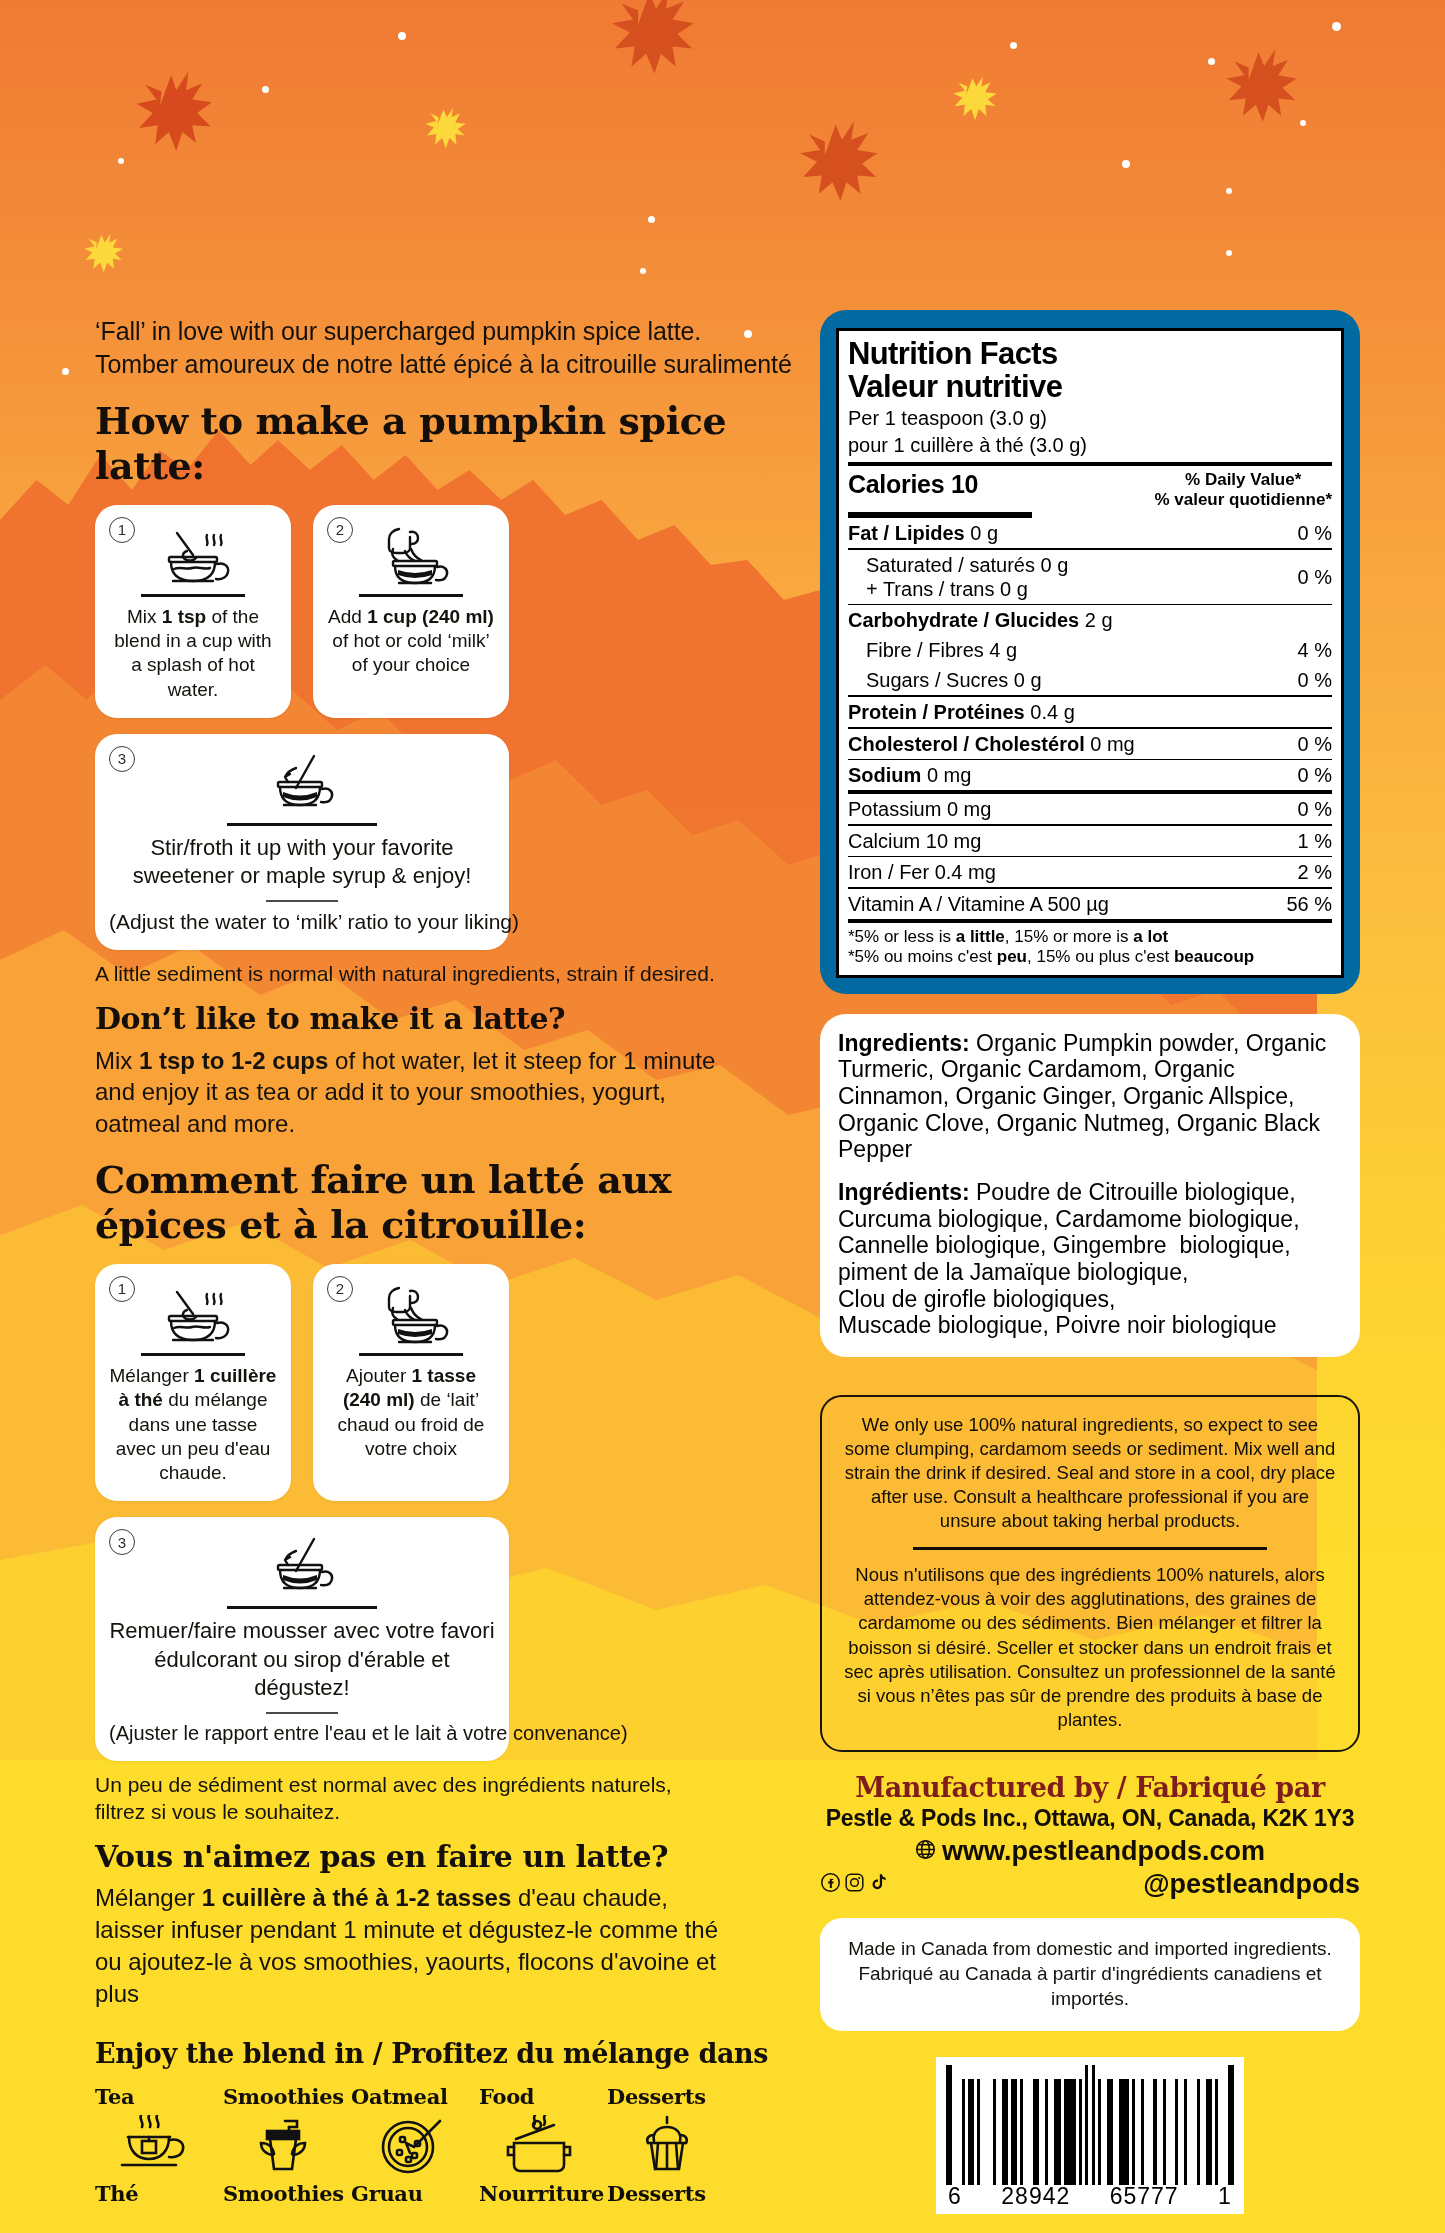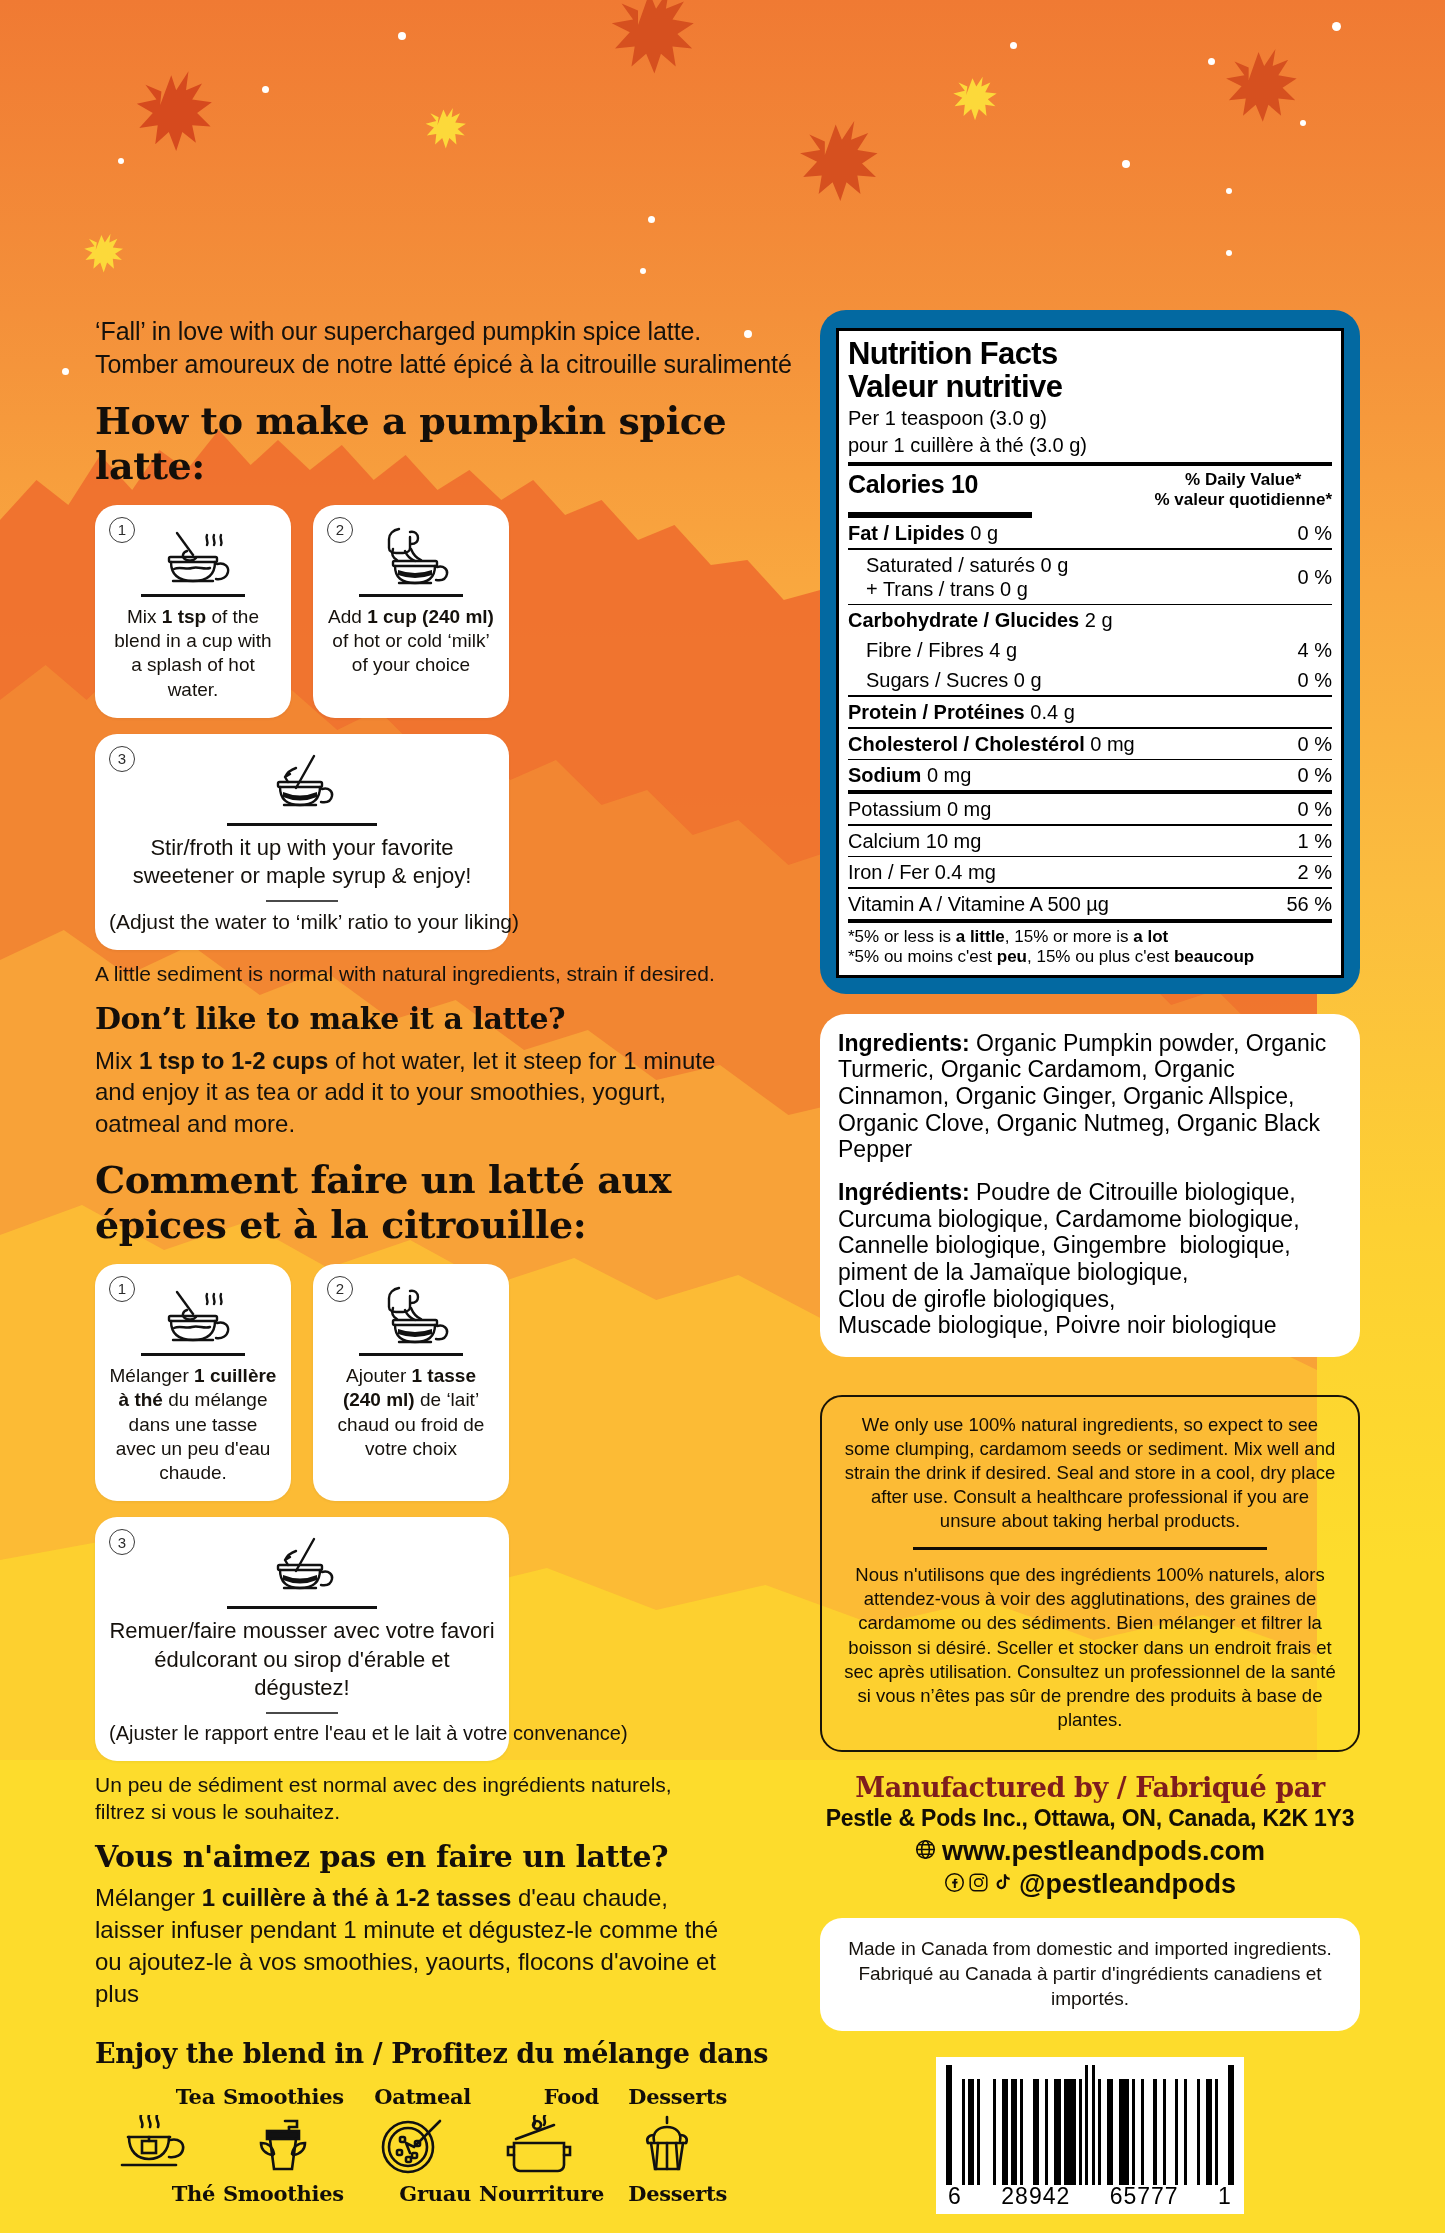--- a/index.html
+++ b/index.html
@@ -84,21 +84,21 @@
   }
   .card.full .caption { font-size: 22px; }
   .card .sub-rule { width: 72px; height: 1.6px; background: #4a4a4a; margin: 10px auto 8px; }
   .card .adjust { font-size: 21px; text-align: center; color: #15110c; white-space: nowrap; }
 
   
   .usage {
     margin-top: 14px;
     display: flex; gap: 8px;
   }
-  .usage .u-item { width: 120px; text-align: right; }
+  .usage .u-item { width: 120px; text-align: left; }
   .usage .u-en, .usage .u-fr {
     font-family: "DejaVu Serif", serif; font-weight: 700;
     font-size: 21px; color: #120e09; letter-spacing: -0.3px;
   }
   .usage .u-icon { height: 66px; display: flex; align-items: center; justify-content: center;
     margin: 4px 0 2px; }
 
   
   .nf-shell {
     background: #0369a1; border-radius: 26px; padding: 18px 16px 16px;
@@ -152,21 +152,21 @@
   
   .manu { margin-top: 20px; text-align: center; }
   .manu .m1 {
     font-family: "DejaVu Serif", serif; font-weight: 700; font-size: 27px;
     color: #7f1d1d; letter-spacing: -0.4px;
   }
   .manu .m2 { font-size: 23px; font-weight: 700; color: #120d05; margin-top: 2px; letter-spacing: -0.2px; }
   .manu .m3 { font-size: 27px; font-weight: 700; color: #120d05; margin-top: 4px;
               display: flex; align-items: center; justify-content: center; gap: 6px; }
   .manu .m4 { font-size: 27px; font-weight: 700; color: #120d05; margin-top: 2px;
-              display: flex; align-items: center; justify-content: center; gap: 7px; }
+              display: flex; align-items: center; justify-content: space-between; gap: 7px; }
   .manu .soc { display: inline-flex; gap: 3px; align-items: center; }
 
   
   .madein {
     background: #fff; border-radius: 22px; margin-top: 18px; padding: 18px 22px 20px;
     text-align: center; font-size: 19px; line-height: 1.32; color: #15110c;
   }
 
   
   .barcode-wrap { margin-top: 26px; display: flex; justify-content: center; }

